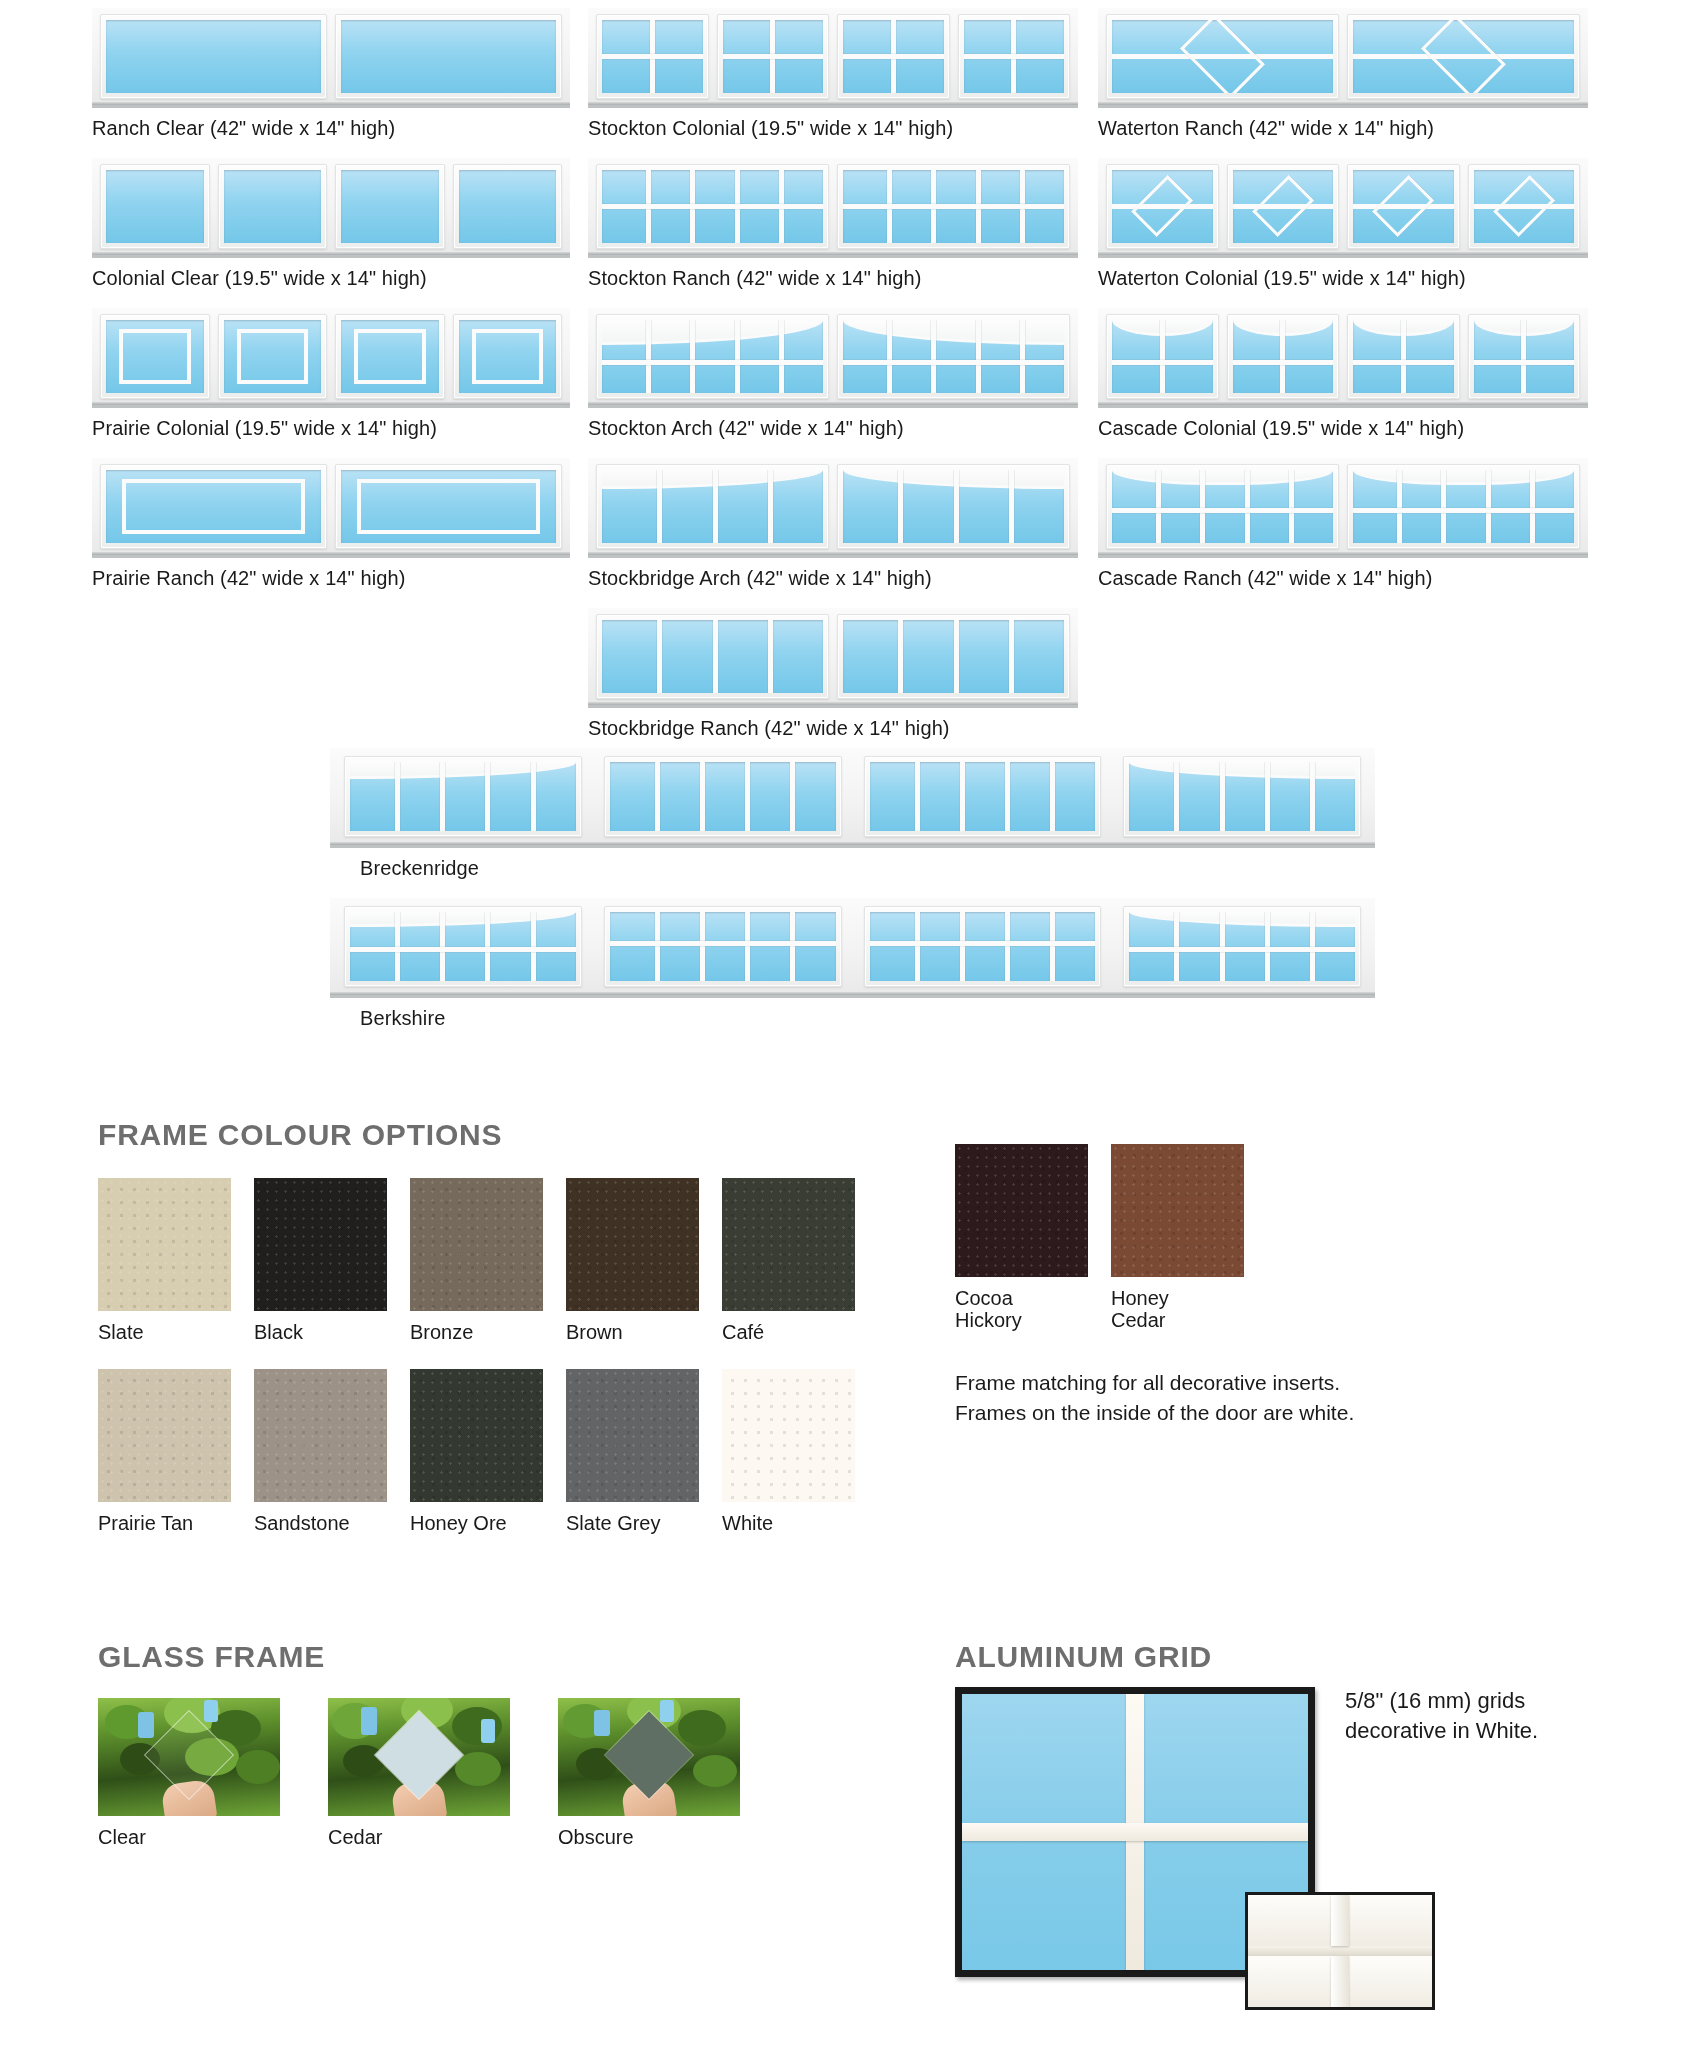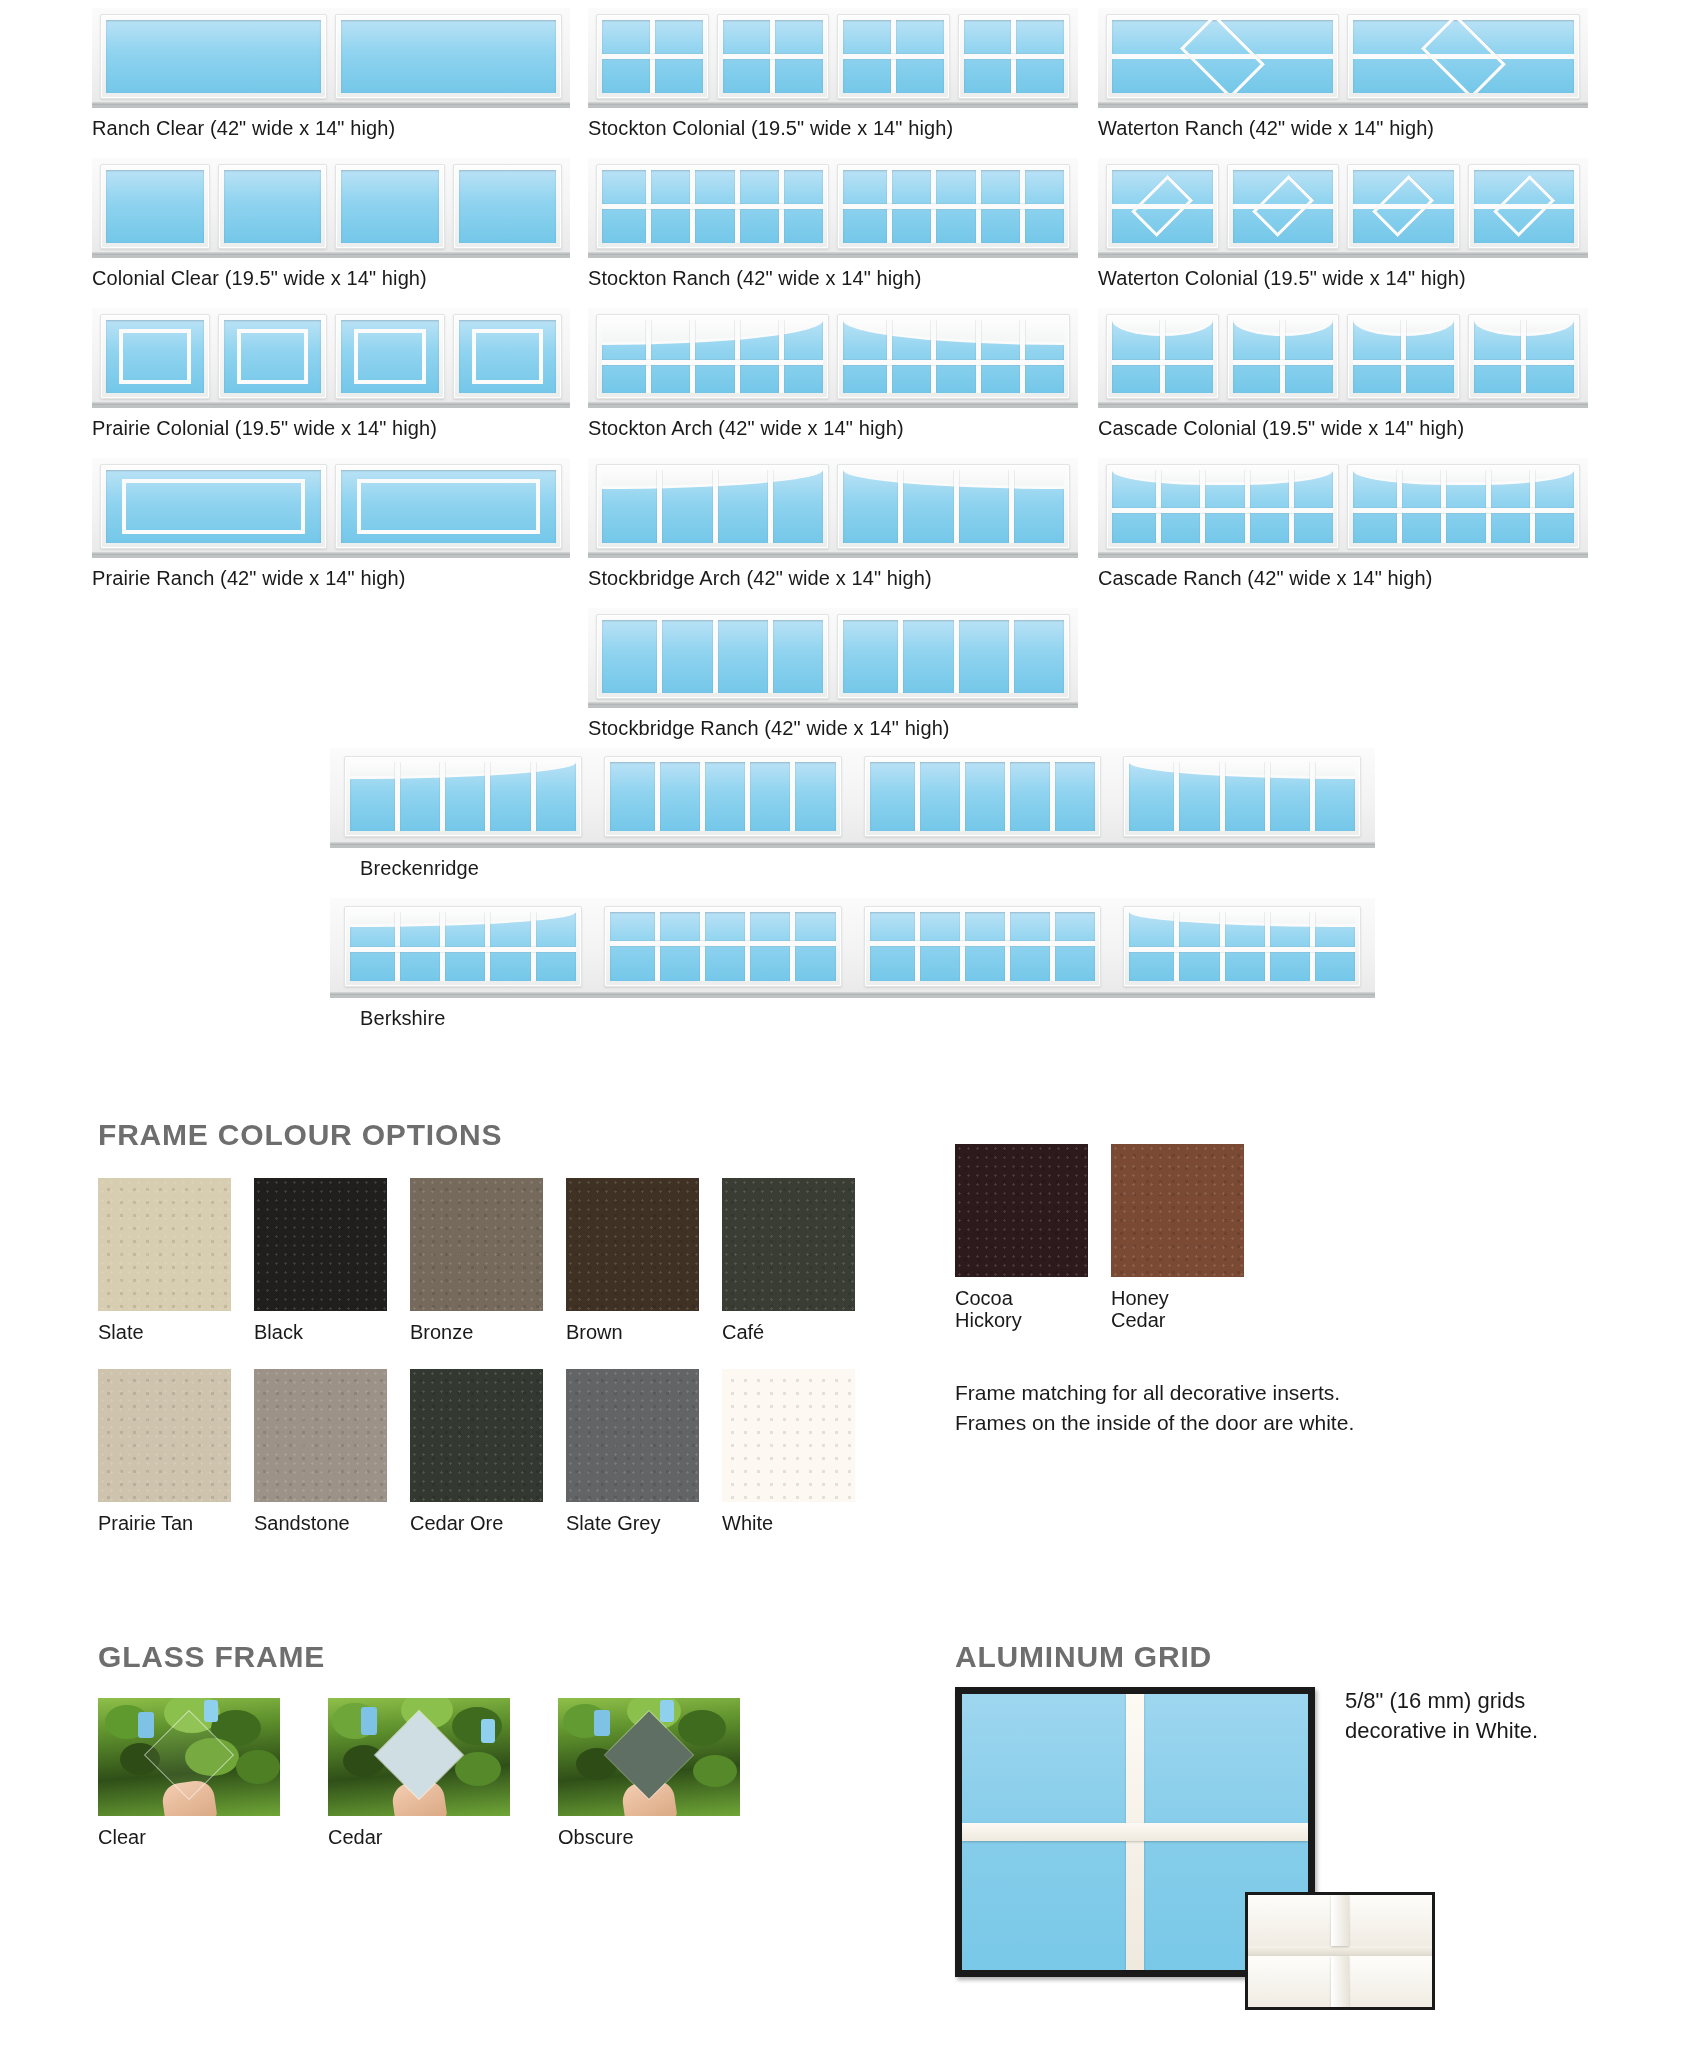--- a/index.html
+++ b/index.html
@@ -635,21 +635,21 @@
     <div>
       <div class="swatch" style="background-color:#cec4ae;"></div>
       <div class="swatch-label">Prairie Tan</div>
     </div>
     <div>
       <div class="swatch" style="background-color:#9c9287;"></div>
       <div class="swatch-label">Sandstone</div>
     </div>
     <div>
       <div class="swatch" style="background-color:#333830;"></div>
-      <div class="swatch-label">Cedar Ore</div>
+      <div class="swatch-label">Honey Ore</div>
     </div>
     <div>
       <div class="swatch" style="background-color:#636466;"></div>
       <div class="swatch-label">Slate Grey</div>
     </div>
     <div>
       <div class="swatch" style="background-color:#fdf8f2;"></div>
       <div class="swatch-label">White</div>
     </div>
   </div>
@@ -667,21 +667,21 @@
     </div>
     <div>
       <div class="swatch" style="background-color:#7a4a34;"></div>
       <div class="swatch-label">
         <div>Honey</div>
         <div>Cedar</div>
       </div>
     </div>
   </div>
 
-  <div style="margin-top:46px; font-size:21px; line-height:1.42;">
+  <div style="margin-top:36px; font-size:21px; line-height:1.42;">
     <div>Frame matching for all decorative inserts.</div>
     <div>Frames on the inside of the door are white.</div>
   </div>
 </div>
 
 <div style="position:absolute; left:98px; top:1640px; width:700px;">
   <div class="section-title">GLASS FRAME</div>
 
   <div style="display:flex; gap:48px; margin-top:24px;">
     <div>

